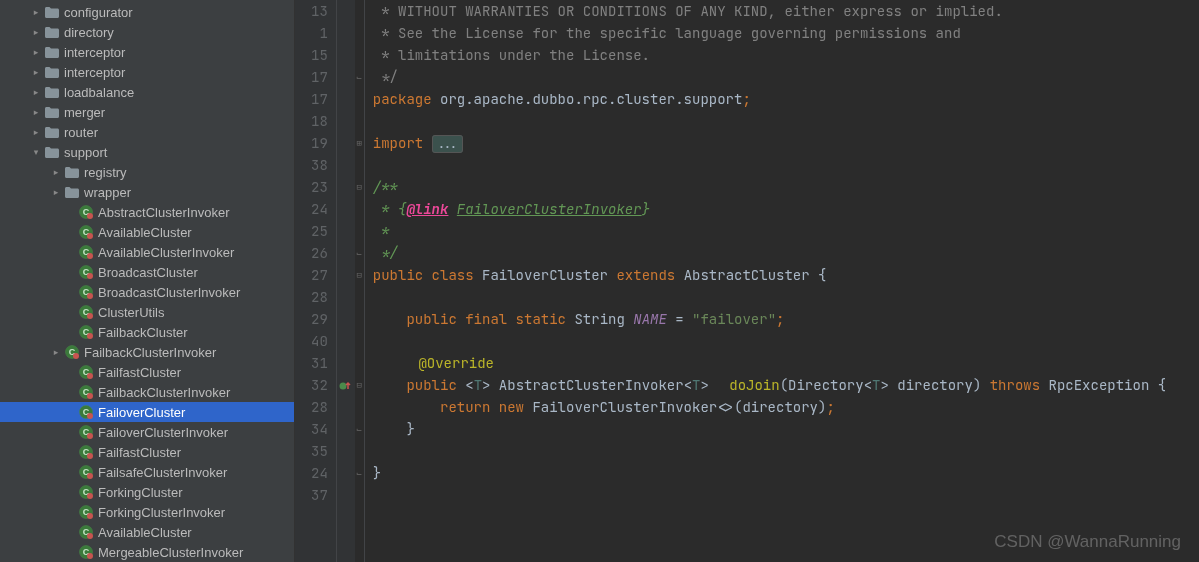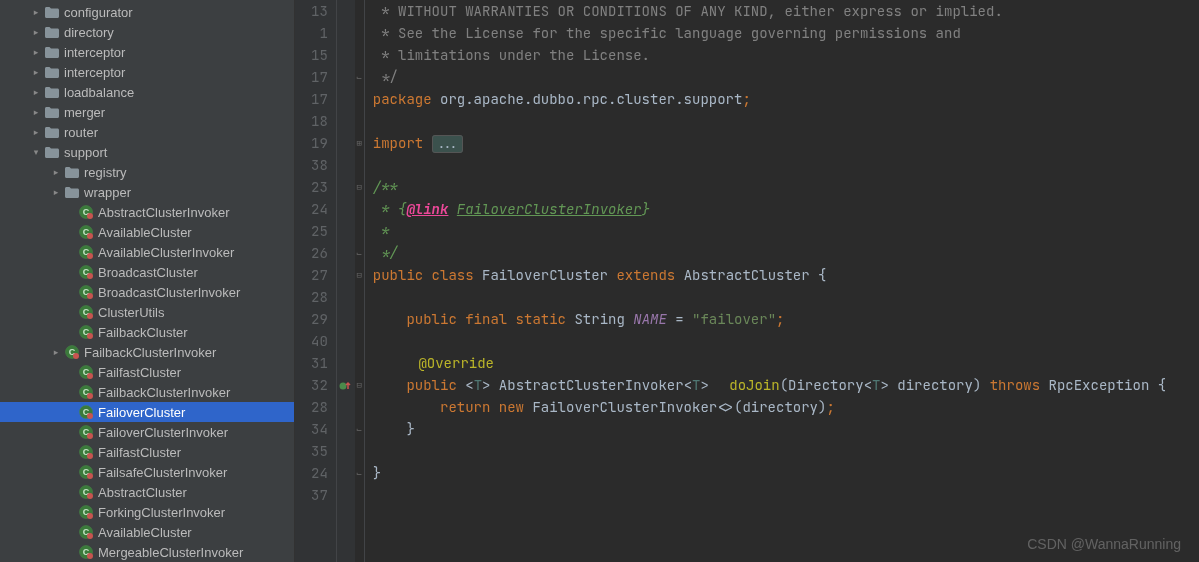--- a/index.html
+++ b/index.html
@@ -117,21 +117,21 @@
   border-radius: 3px;
   padding: 0 4px;
   font-size: 12px;
   color: #a9b7c6;
 }
 .watermark {
   position: absolute;
   right: 18px;
   bottom: 10px;
   color: rgba(200,200,200,0.35);
-  font-size: 14px;
+  font-size: 17px;
   font-family: Arial, sans-serif;
   pointer-events: none;
 }
 </style>
 </head>
 <body>
 
 <div class="sidebar" id="tree">
     <div class="tree-row" style="padding-left: 30px;">
       <span class="arrow">▸</span>
@@ -379,21 +379,21 @@
     </div>
     <div class="tree-row" style="padding-left: 64px;">
       <span class="arrow spacer">▸</span>
       <span class="file-icon">
         <svg viewBox="0 0 14 14">
           <circle cx="7" cy="7" r="6.5" fill="#3b7a3b" stroke="#4a8a4a" stroke-width="0.5"></circle>
           <text x="7" y="10" text-anchor="middle" font-size="9" font-weight="bold" fill="#c8e6c9" font-family="Arial">C</text>
           <circle cx="11" cy="11" r="3" fill="#c75450"></circle>
         </svg>
       </span>
-      <span class="label">AbstractCluster</span>
+      <span class="label">ForkingCluster</span>
     </div>
     <div class="tree-row" style="padding-left: 64px;">
       <span class="arrow spacer">▸</span>
       <span class="file-icon">
         <svg viewBox="0 0 14 14">
           <circle cx="7" cy="7" r="6.5" fill="#3b7a3b" stroke="#4a8a4a" stroke-width="0.5"></circle>
           <text x="7" y="10" text-anchor="middle" font-size="9" font-weight="bold" fill="#c8e6c9" font-family="Arial">C</text>
           <circle cx="11" cy="11" r="3" fill="#c75450"></circle>
         </svg>
       </span>

